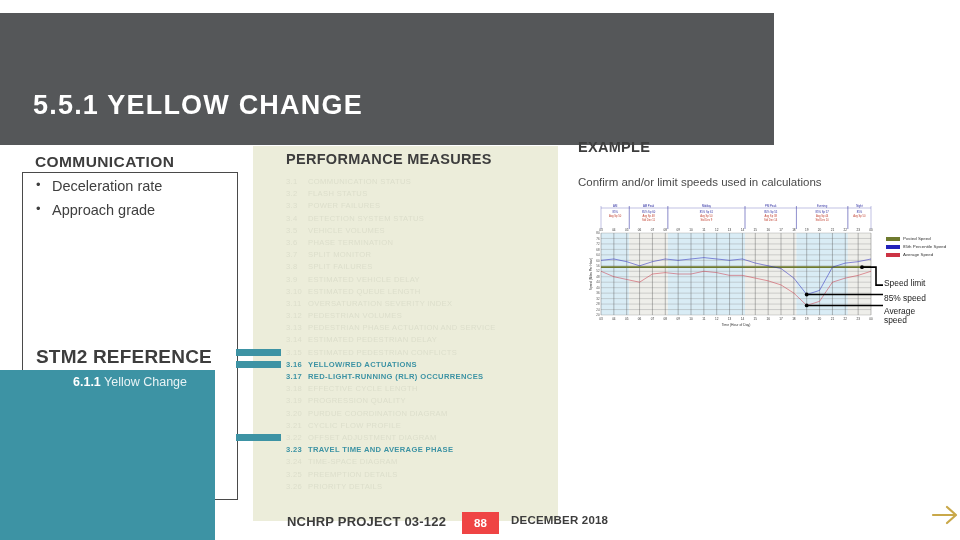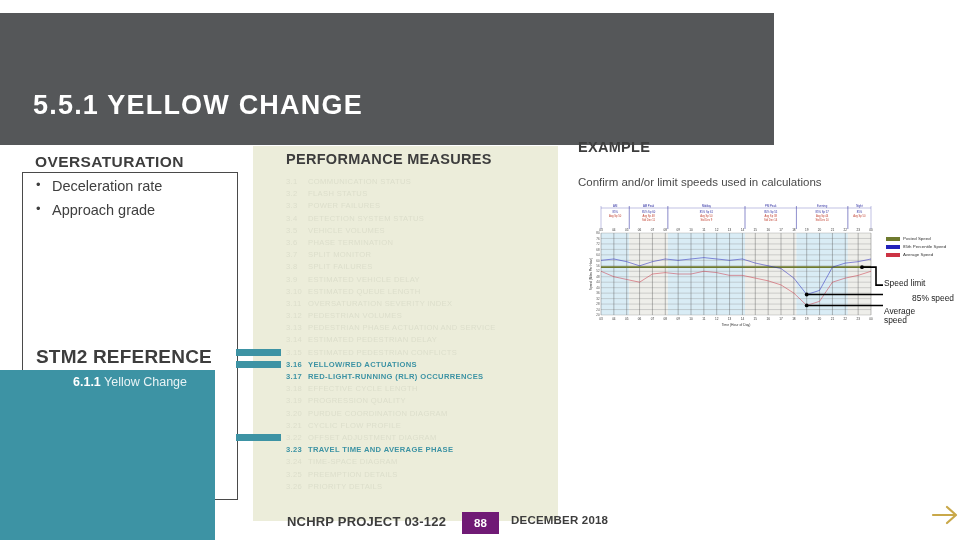--- a/index.html
+++ b/index.html
@@ -71,21 +71,21 @@
   .pm-row .pm-num{display:inline-block;width:22px;}
   .pm-dim{color:#dcdecb;}
   .pm-hl{color:#3d93a4;font-weight:bold;}
   
   #footer-project{
     position:absolute;left:287px;top:514px;
     font-size:13px;font-weight:bold;color:#3d3d3d;letter-spacing:.2px;
   }
   #footer-page{
     position:absolute;left:462px;top:512px;width:37px;height:22px;
-    background:#701a75;color:#ffffff;font-size:11.5px;font-weight:bold;
+    background:#ef4444;color:#ffffff;font-size:11.5px;font-weight:bold;
     text-align:center;line-height:22px;
   }
   #footer-date{
     position:absolute;left:511px;top:514px;
     font-size:11.5px;font-weight:bold;color:#3d3d3d;letter-spacing:.2px;
   }
   
   #example-heading{
     position:absolute;left:578px;top:139px;
     font-size:14.5px;font-weight:bold;color:#3d3d3d;letter-spacing:.3px;
@@ -102,21 +102,21 @@
   .legend-label{font-size:4.4px;color:#333;white-space:nowrap;}
   .callout-label{position:absolute;font-size:8.4px;color:#222;line-height:1.12;}
   #arrow-next{position:absolute;left:930px;top:502px;width:30px;height:26px;}
 </style>
 </head>
 <body>
 
 <div id="header-band"></div>
 <div id="slide-title">5.5.1 YELLOW CHANGE</div>
 
-<div id="considerations-heading">OVERSATURATION</div>
+<div id="considerations-heading">COMMUNICATION</div>
 <div id="considerations-box"></div>
 <ul id="considerations-list">
     <li>Deceleration rate</li>
     <li>Approach grade</li>
   </ul>
 
 <div id="stm2-heading">STM2 REFERENCE</div>
 <div id="stm2-block"></div>
 <div id="stm2-ref-line">
   <span class="num">6.1.1</span>
@@ -341,14 +341,14 @@
       <span class="legend-swatch" style="background: rgb(204, 51, 68);"></span>
       <span class="legend-label">Average Speed</span>
     </div>
   </div>
 
 <svg id="arrow-next" viewBox="0 0 30 26">
   <path d="M3 13 H25 M17 5 L26 13 L17 21" fill="none" stroke="#c9a849" stroke-width="2.2" stroke-linecap="round" stroke-linejoin="round"></path>
 </svg>
 
 <div class="callout-label" style="left: 884px; top: 279px; width: 70px;">Speed limit</div>
-<div class="callout-label" style="left: 884px; top: 294px; width: 70px; text-align: right;">85% speed</div>
+<div class="callout-label" style="left: 884px; top: 294px; width: 70px;">85% speed</div>
 <div class="callout-label" style="left: 884px; top: 307px; width: 42px;">Average speed</div>
 
 </body></html>

